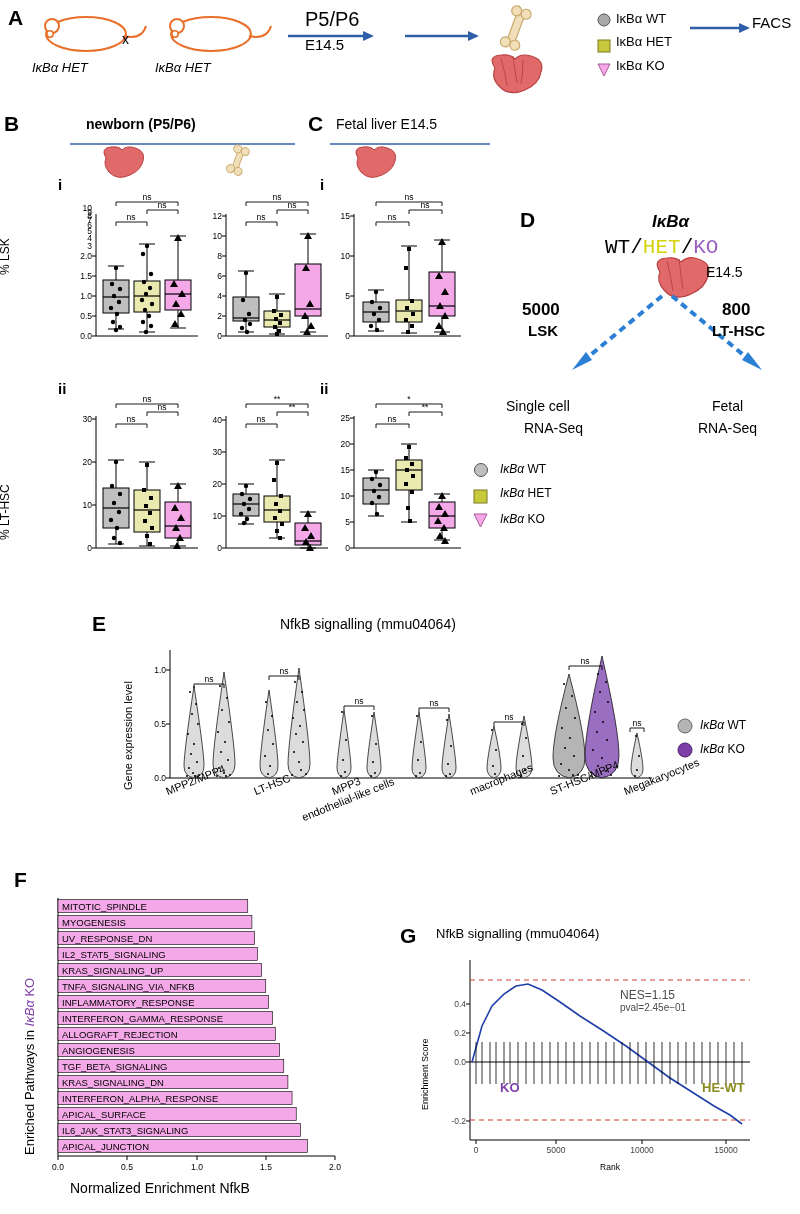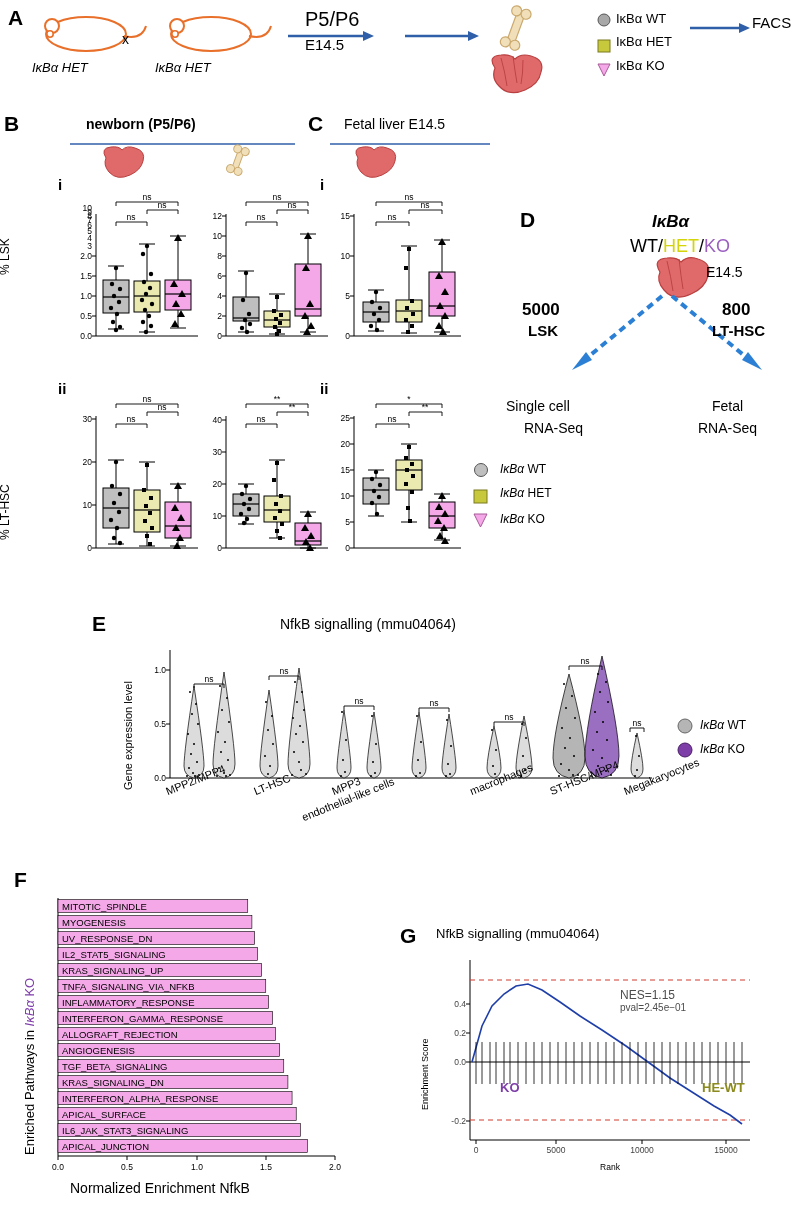--- a/index.html
+++ b/index.html
@@ -437,21 +437,21 @@
     <path d="M58,30 L58,26 L89,26 L89,30"></path>
       <path d="M89,18 L89,14 L120,14 L120,18"></path>
     <path d="M58,10 L58,6 L120,6 L120,10"></path>
   </g>
   <text class="sigtxt" x="73" y="24">ns</text>
   <text class="sigtxt" x="104" y="12">**</text>
   <text class="sigtxt" x="89" y="4">**</text>
 </svg>
 
 <div class="panel-letter" style="left:308px;top:112px;">C</div>
-<div class="lbl" style="left:344px;top:116px;font-size:14px;">Fetal liver E14.5</div>
+<div class="lbl" style="left:336px;top:116px;font-size:14px;">Fetal liver E14.5</div>
 <svg style="position:absolute;left:330px;top:142px;" width="160" height="4">
     <line x1="0" y1="2" x2="160" y2="2" stroke="#2f5fa8" stroke-width="1.6"></line>
   </svg>
 <div class="lbl" style="left:320px;top:176px;font-size:15px;font-weight:700;">i</div>
 <div class="lbl" style="left:320px;top:380px;font-size:15px;font-weight:700;">ii</div>
 <svg style="position:absolute;left:352px;top:146px;" width="40" height="30">
   <path d="M6,12 q-6,-10 5,-11 q8,-1 11,3 q5,-5 13,-2 q11,3 8,13 q-2,9 -13,14 q-13,6 -21,-3 q-6,-7 -3,-14 z" fill="#e06a6a" stroke="#b94040" stroke-width="1"></path>
 </svg>
 
 <svg style="position:absolute;left:316px;top:196px;" width="160" height="170">
@@ -615,21 +615,21 @@
   <circle cx="11" cy="8" r="6.5" fill="#bfbfbf" stroke="#555" stroke-width="1"></circle>
   <rect x="4" y="28" width="13" height="13" fill="#c8c83c" stroke="#7a7a20" stroke-width="1"></rect>
   <polygon points="4,52 17,52 10.5,65" fill="#f4a8e8" stroke="#a85a9a" stroke-width="1"></polygon>
 </svg>
 <div class="lbl" style="left:500px;top:462px;font-size:12px;"><span class="ital">IκBα</span> <span>WT</span></div>
 <div class="lbl" style="left:500px;top:486px;font-size:12px;"><span class="ital">IκBα</span> <span>HET</span></div>
 <div class="lbl" style="left:500px;top:512px;font-size:12px;"><span class="ital">IκBα</span> <span>KO</span></div>
 
 <div class="panel-letter" style="left:520px;top:208px;">D</div>
 <div class="lbl ital" style="left:652px;top:212px;font-size:17px;font-weight:700;">IκBα</div>
-<div class="lbl" style="left:630px;top:236px;font-size:18px;">
+<div class="lbl" style="left:605px;top:236px;font-size:21px;font-family:Liberation Mono, monospace;">
   <span style="color:#000;">WT</span><span>/</span><span style="color:#d4d40a;">HET</span><span>/</span><span style="color:#9b5fc0;">KO</span>
 </div>
 <svg style="position:absolute;left:652px;top:256px;" width="48" height="40">
   <path d="M8,16 q-8,-13 7,-14 q10,-1 14,4 q7,-7 17,-3 q14,4 10,17 q-3,12 -17,18 q-17,8 -27,-4 q-8,-9 -4,-18 z" fill="#e06a6a" stroke="#b94040" stroke-width="1.2"></path>
   <path d="M15,5 q4,16 6,30 M27,3 q2,18 4,30" stroke="#b94040" stroke-width="0.9" fill="none"></path>
 </svg>
 <div class="lbl" style="left:706px;top:264px;font-size:14px;">E14.5</div>
 
 <svg style="position:absolute;left:520px;top:290px;" width="280" height="110">
   <path class="dash-blue" d="M142,6 L62,72"></path>

